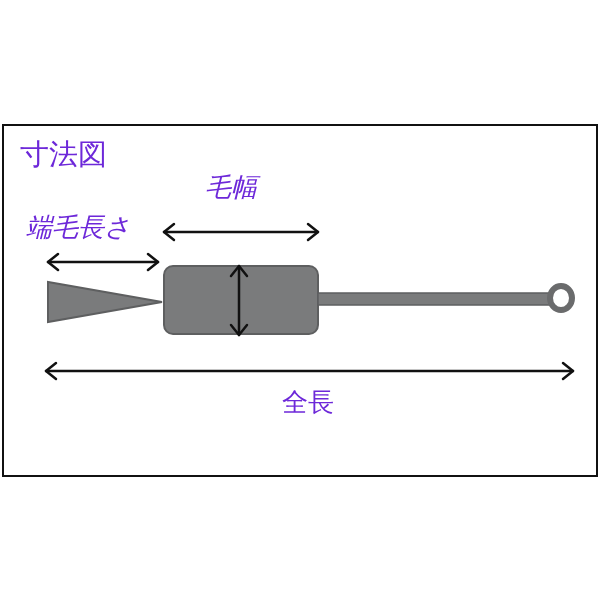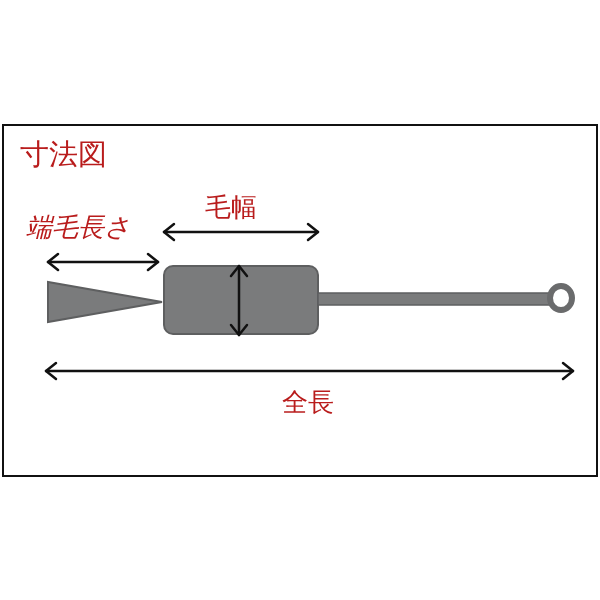--- a/index.html
+++ b/index.html
@@ -1,28 +1,28 @@
 <!DOCTYPE html>
 <html><head>
 <meta charset="utf-8">
 <style>
   html,body{margin:0;padding:0;background:#fff;}
   body{width:600px;height:600px;position:relative;overflow:hidden;font-family:"DejaVu Sans",sans-serif;}
   .frame{position:absolute;left:2px;top:124px;width:592px;height:349px;border:2px solid #111;background:#fff;}
-  .lbl{position:absolute;color:#b91c1c;font-size:26px;line-height:1;white-space:nowrap;}
+  .lbl{position:absolute;color:#6d28d9;font-size:26px;line-height:1;white-space:nowrap;}
   svg{position:absolute;left:0;top:0;}
 </style>
 </head>
 <body>
 
 <div class="frame"></div>
 
 <div class="lbl" style="left:20px;top:140px;font-size:29px;">寸法図</div>
 <div class="lbl" style="left:26px;top:214px;font-style:italic;">端毛長さ</div>
-<div class="lbl" style="left:205px;top:194px;">毛幅</div>
+<div class="lbl" style="left:205px;top:174px;font-style:italic;">毛幅</div>
 <div class="lbl" style="left:246px;top:290px;">毛丈</div>
 <div class="lbl" style="left:282px;top:389px;">全長</div>
 
 <svg width="600" height="600">
 
   <polygon points="48,282 48,322 162,302" fill="#7a7b7c" stroke="#5e5f60" stroke-width="2"></polygon>
 
   <rect x="164" y="266" width="154" height="68" rx="9" fill="#7a7b7c" stroke="#5e5f60" stroke-width="2"></rect>
 
   <rect x="318" y="293" width="234" height="12" fill="#7a7b7c" stroke="#5e5f60" stroke-width="1.5"></rect>

